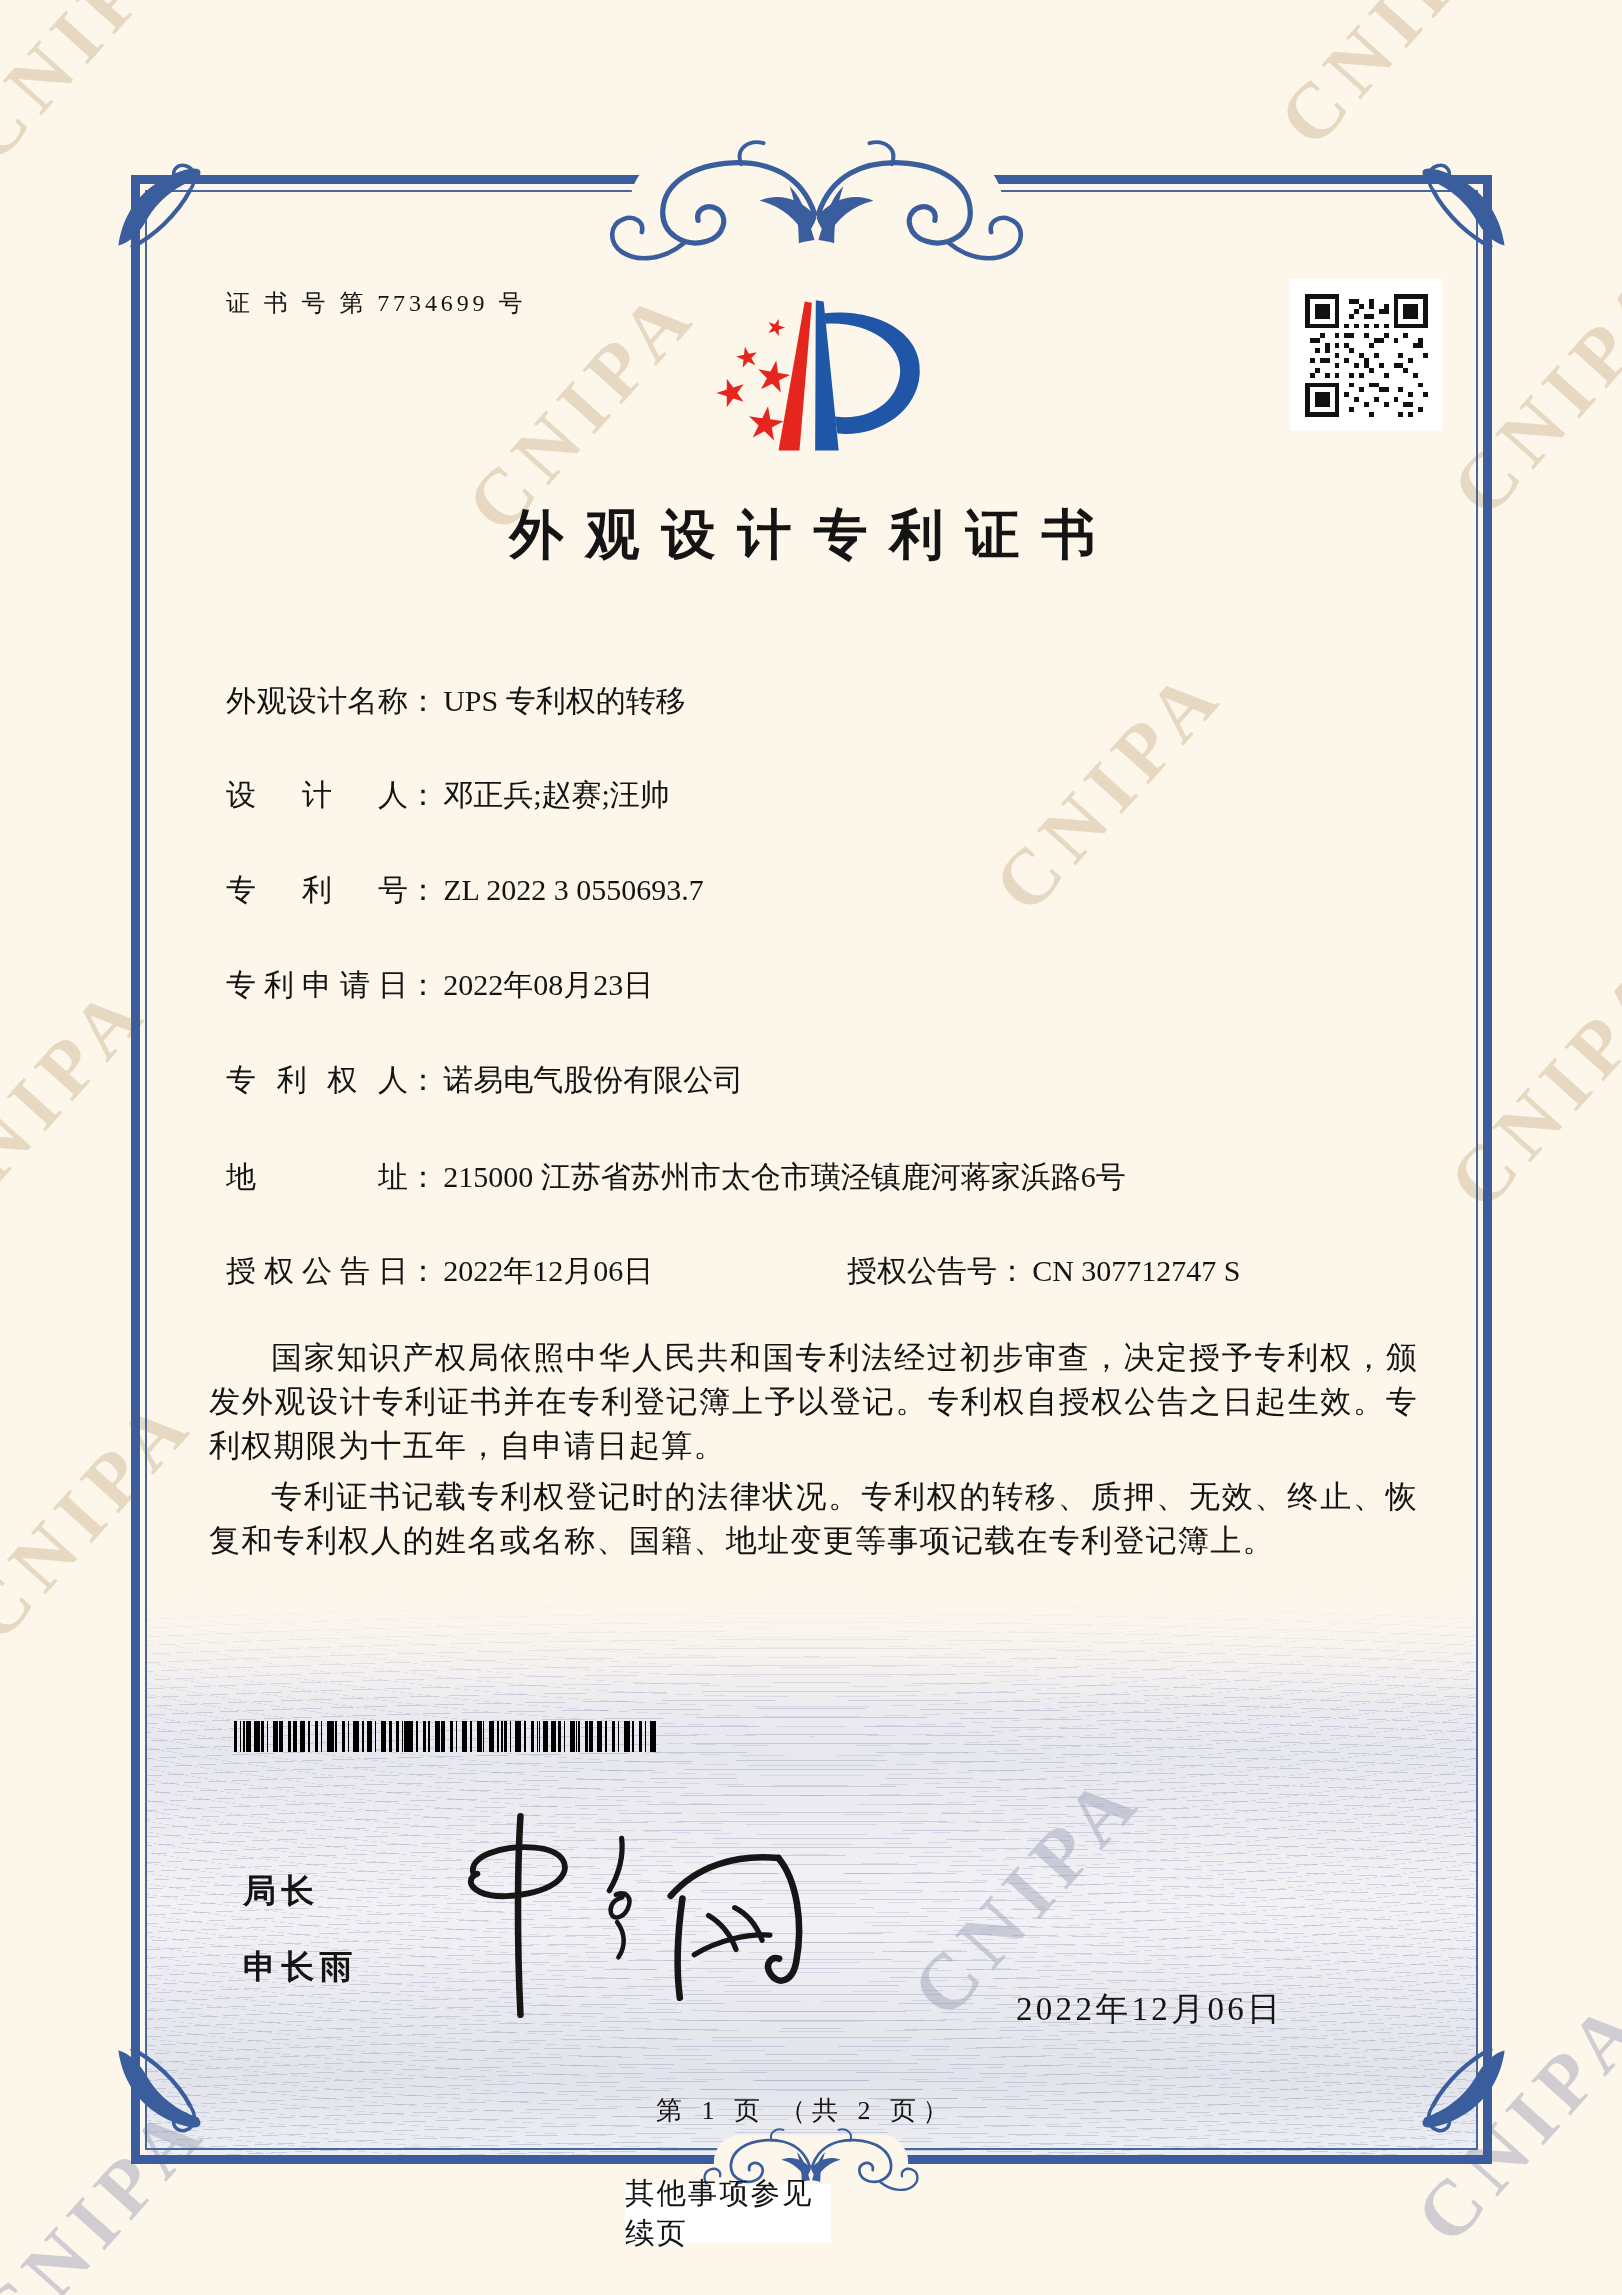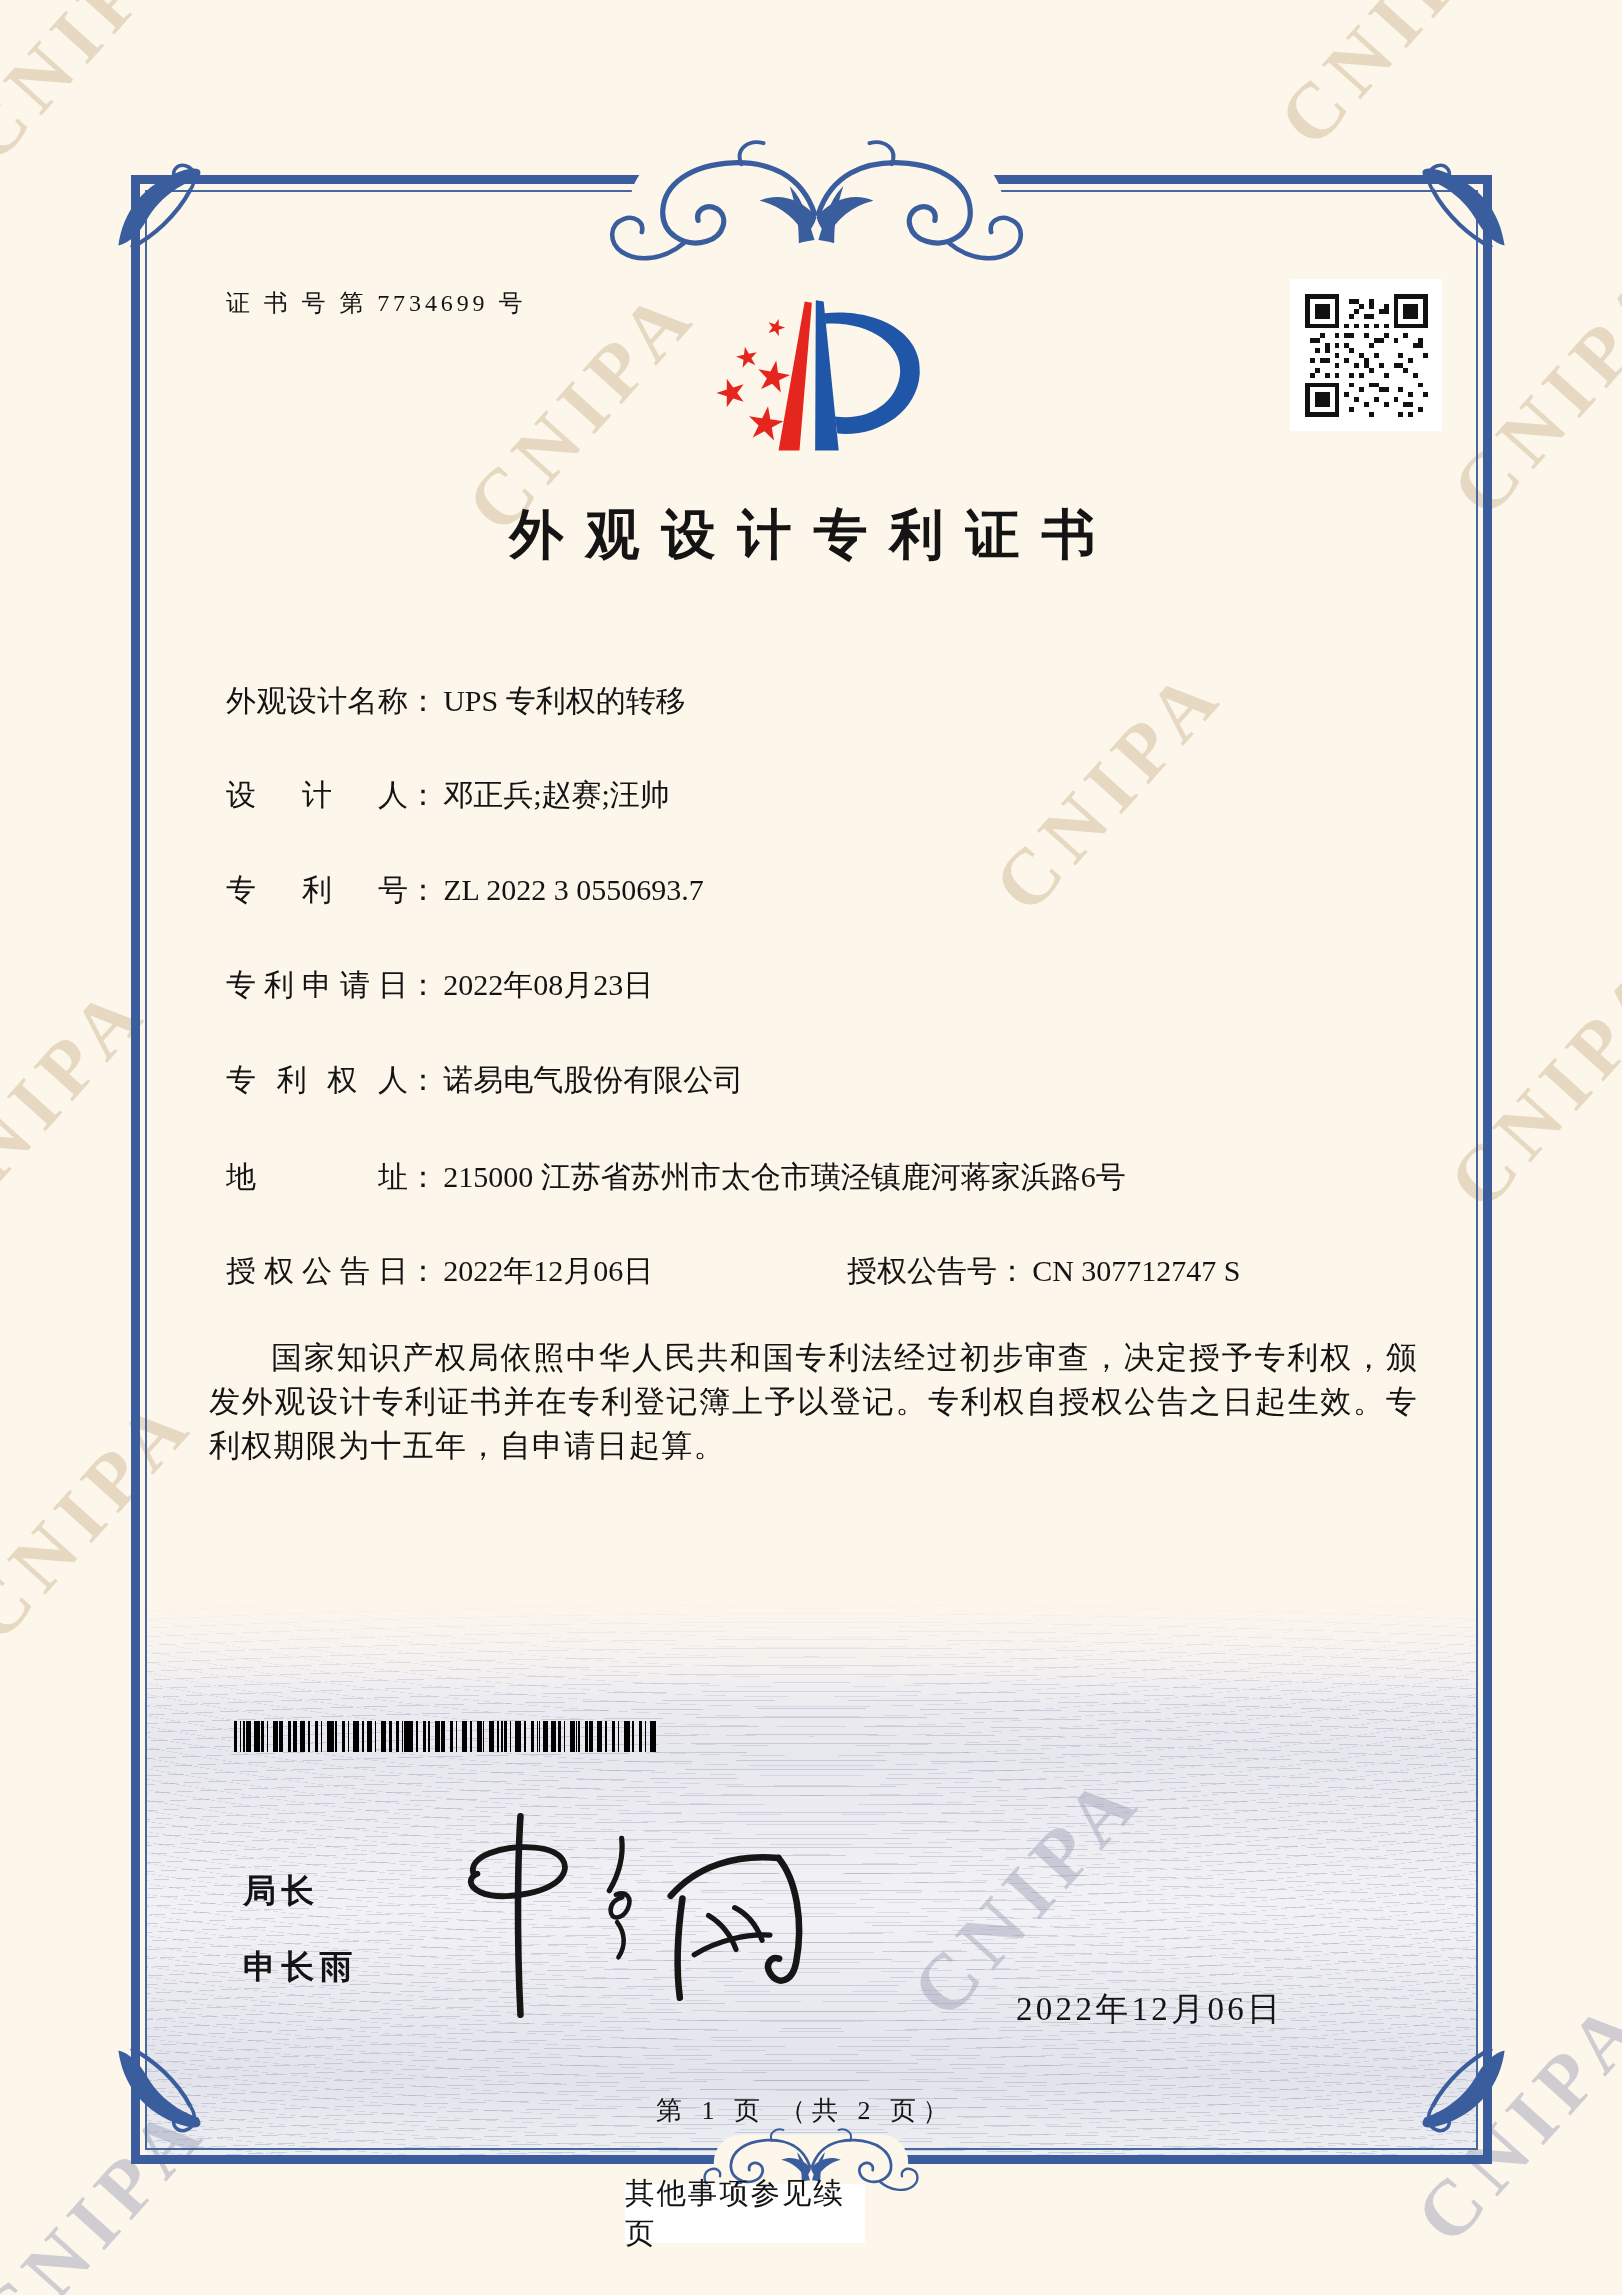--- a/index.html
+++ b/index.html
@@ -59,21 +59,21 @@
   .comm-label{position:absolute;left:243px;top:1869px;font-size:33px;font-weight:bold;
     font-family:"Liberation Sans",sans-serif;letter-spacing:5.2px;z-index:4;}
   .comm-name{position:absolute;left:243px;top:1945px;font-size:33px;font-weight:bold;
     font-family:"Liberation Sans",sans-serif;letter-spacing:5.2px;z-index:4;}
   .signature{position:absolute;left:422px;top:1811px;width:419px;height:209px;z-index:4;}
   .grant-date-bottom{position:absolute;left:1016px;top:1987px;font-size:33px;letter-spacing:3.3px;z-index:4;}
 
   
   .page-info{position:absolute;left:0;width:1611px;top:2093px;text-align:center;font-size:26px;
     letter-spacing:6.5px;z-index:4;}
-  .note-box{position:absolute;left:625px;top:2184px;width:240px;height:59px;background:#fff;
+  .note-box{position:absolute;left:625px;top:2184px;width:206px;height:59px;background:#fff;
     display:flex;align-items:center;justify-content:center;z-index:4;}
   .note-box span{font-size:29.4px;letter-spacing:2px;}
 </style>
 </head>
 <body>
 
 <div class="page">
 
   <div class="wave-zone"></div>
 
@@ -254,20 +254,21 @@
   </div>
   <div class="field" style="top:1251px;width:1178px">
     <span class="f-label">授权公告日</span><span class="f-colon">：</span><span class="f-value">2022年12月06日</span>
     <span class="f2">
       <span>授权公告号</span><span class="f-colon">：</span><span>CN 307712747 S</span>
     </span>
   </div>
 
   <div class="body-text">
     <p>国家知识产权局依照中华人民共和国专利法经过初步审查，决定授予专利权，颁发外观设计专利证书并在专利登记簿上予以登记。专利权自授权公告之日起生效。专利权期限为十五年，自申请日起算。</p>
+    <p>专利证书记载专利权登记时的法律状况。专利权的转移、质押、无效、终止、恢复和专利权人的姓名或名称、国籍、地址变更等事项记载在专利登记簿上。</p>
   </div>
 
   <div class="barcode"></div>
 
   <div class="comm-label">局长</div>
   <div class="comm-name">申长雨</div>
   <svg class="signature" viewBox="0 0 640 320">
     <g fill="none" stroke="#161616" stroke-linecap="round">
       <path d="M150,8 C146,70 144,190 150,312" stroke-width="10"></path>
       <path d="M78,96 C70,70 120,52 172,56 C216,60 228,84 210,104 C188,127 118,138 88,124 C70,115 70,102 84,96" stroke-width="9"></path>

